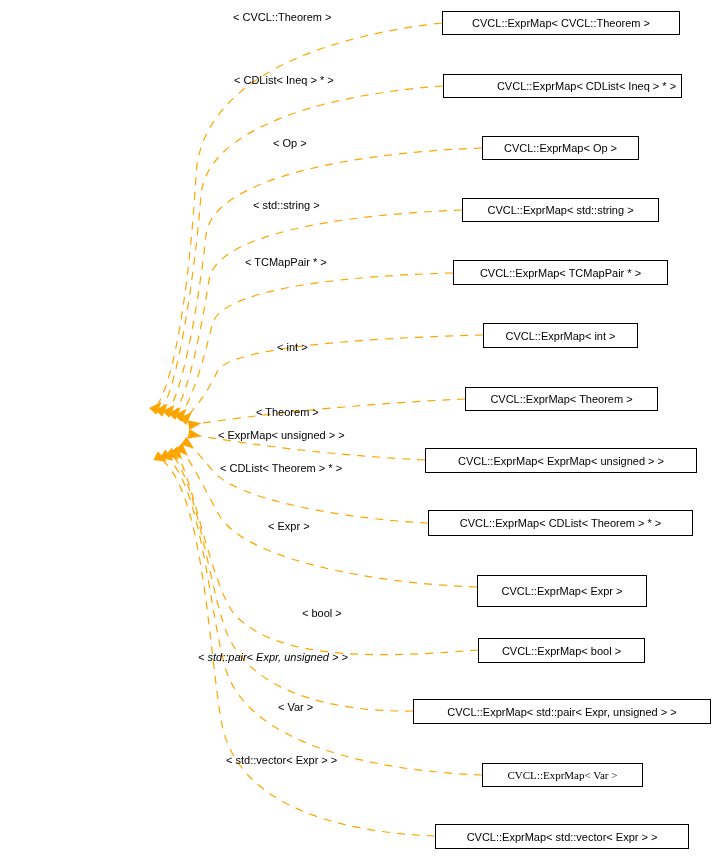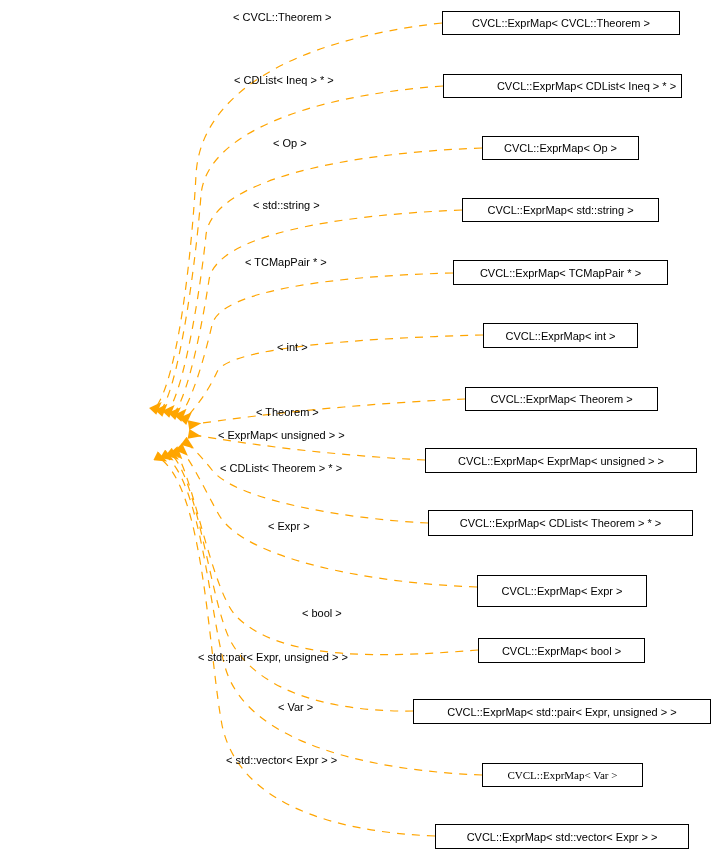--- a/index.html
+++ b/index.html
@@ -102,17 +102,17 @@
   <div class="edge-label" style="left:234px; top:72px;">&lt; CDList&lt; Ineq &gt; * &gt;</div>
   <div class="edge-label" style="left:273px; top:135px;">&lt; Op &gt;</div>
   <div class="edge-label" style="left:253px; top:197px;">&lt; std::string &gt;</div>
   <div class="edge-label" style="left:245px; top:254px;">&lt; TCMapPair * &gt;</div>
   <div class="edge-label" style="left:277px; top:339px;">&lt; int &gt;</div>
   <div class="edge-label" style="left:256px; top:404px;">&lt; Theorem &gt;</div>
   <div class="edge-label" style="left:218px; top:427px;">&lt; ExprMap&lt; unsigned &gt; &gt;</div>
   <div class="edge-label" style="left:220px; top:460px;">&lt; CDList&lt; Theorem &gt; * &gt;</div>
   <div class="edge-label" style="left:268px; top:518px;">&lt; Expr &gt;</div>
   <div class="edge-label" style="left:262px; top:605px;margin-left:40px;">&lt; bool &gt;</div>
-  <div class="edge-label" style="left:198px; top:649px;">&lt; std::pair&lt; Expr, unsigned &gt; &gt;</div>
+  <div class="edge-label" style="left:198px; top:649px;font-style:italic;">&lt; std::pair&lt; Expr, unsigned &gt; &gt;</div>
   <div class="edge-label" style="left:278px; top:699px;">&lt; Var &gt;</div>
   <div class="edge-label" style="left:226px; top:752px;">&lt; std::vector&lt; Expr &gt; &gt;</div>
 
 </div>
 
 </body></html>

